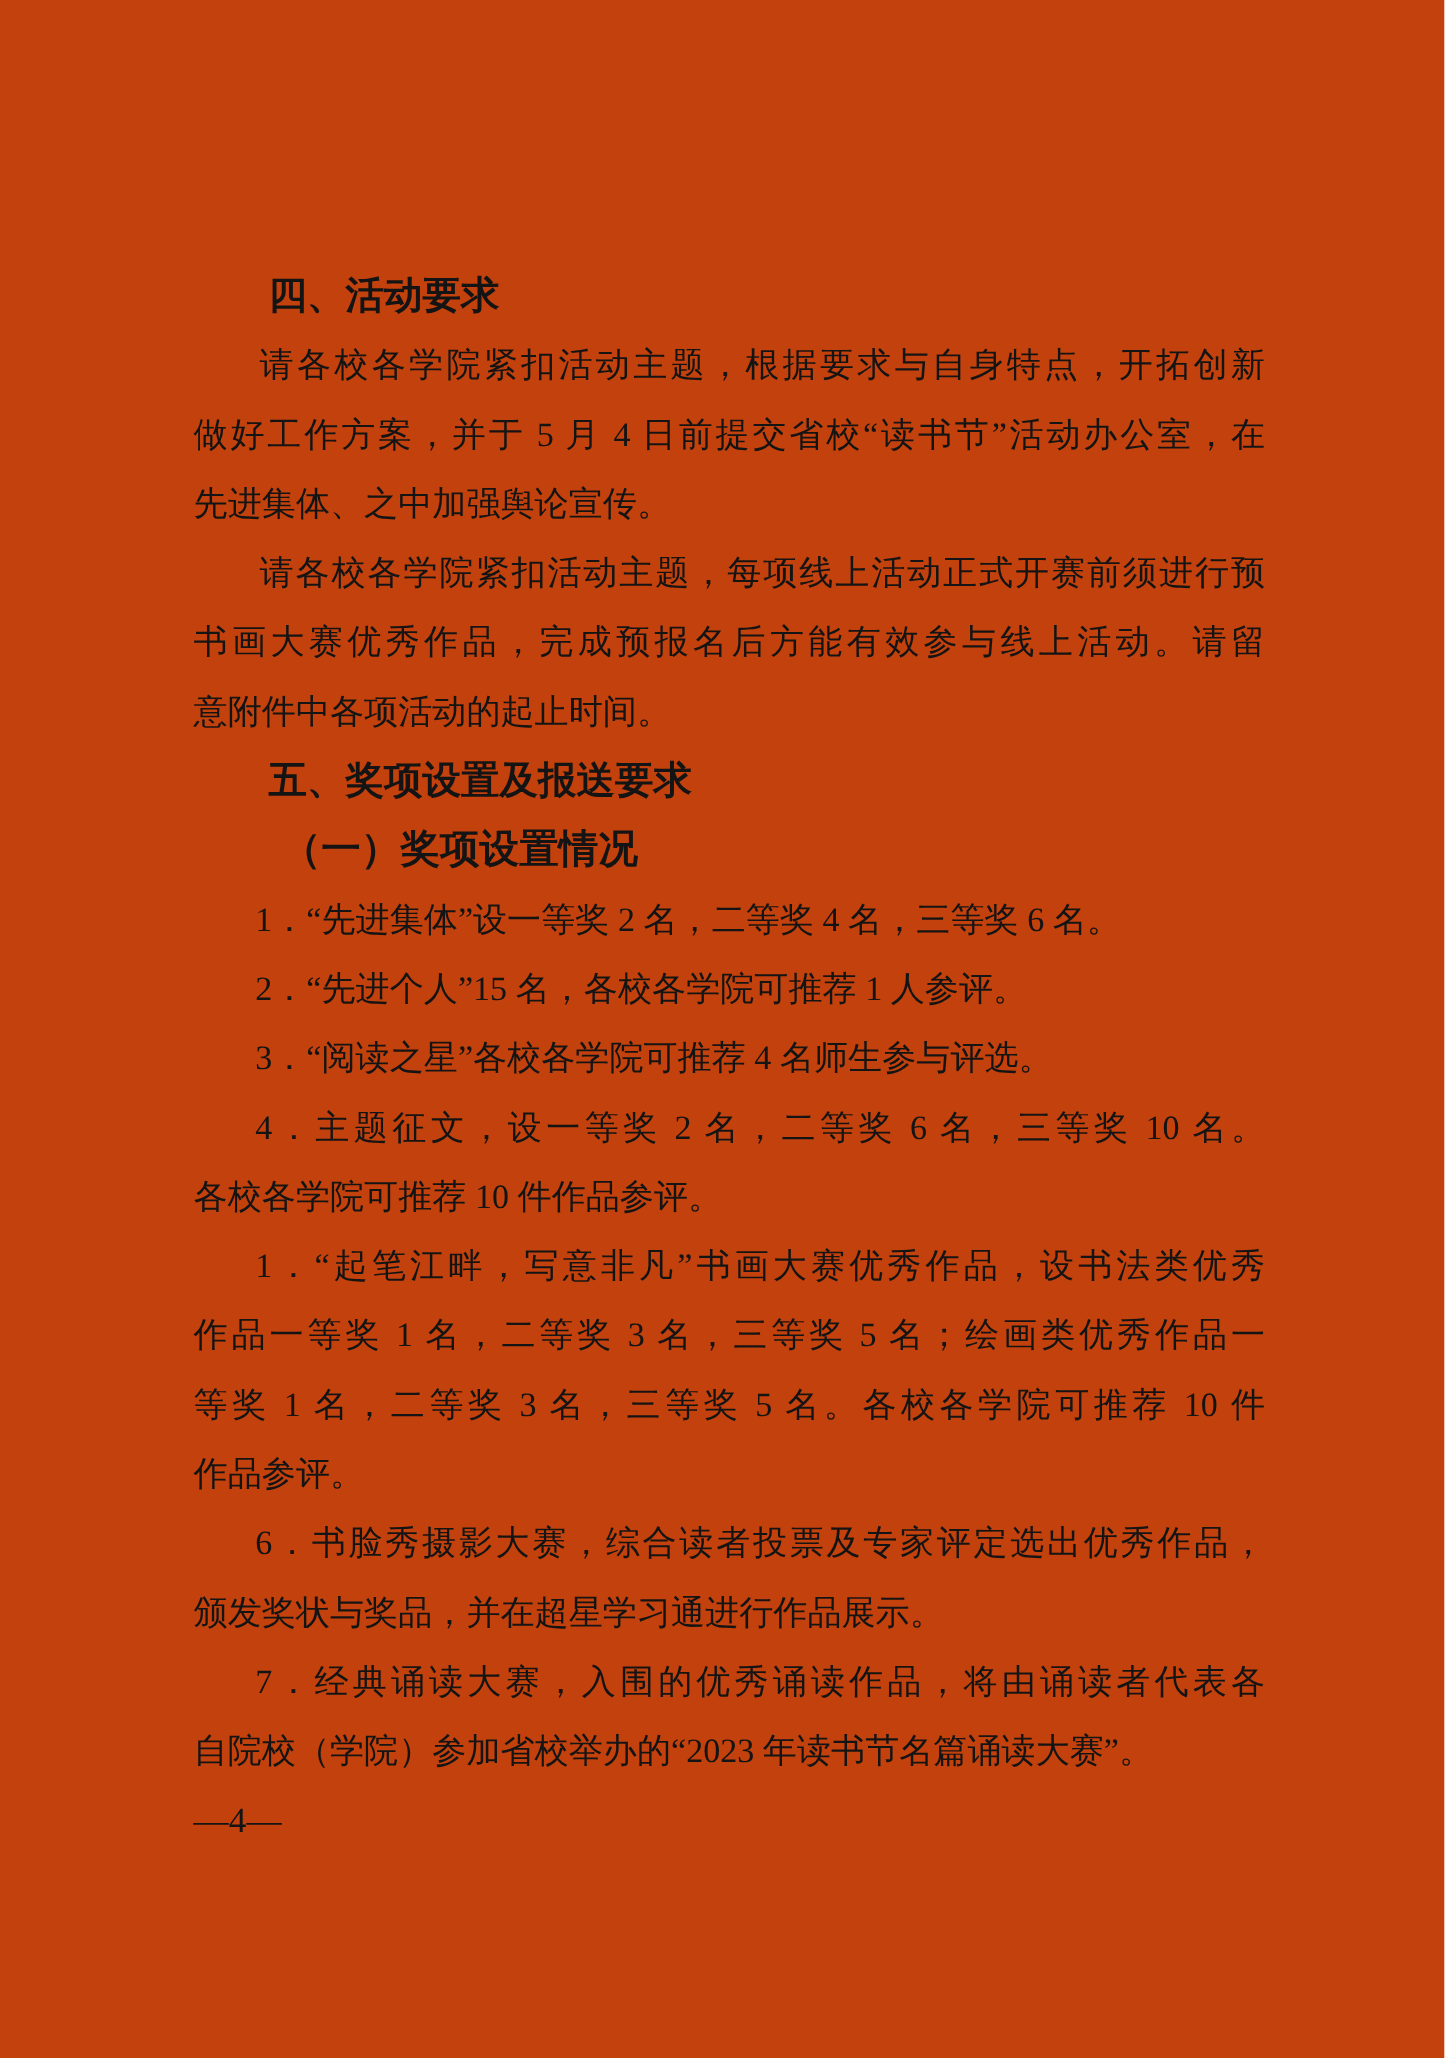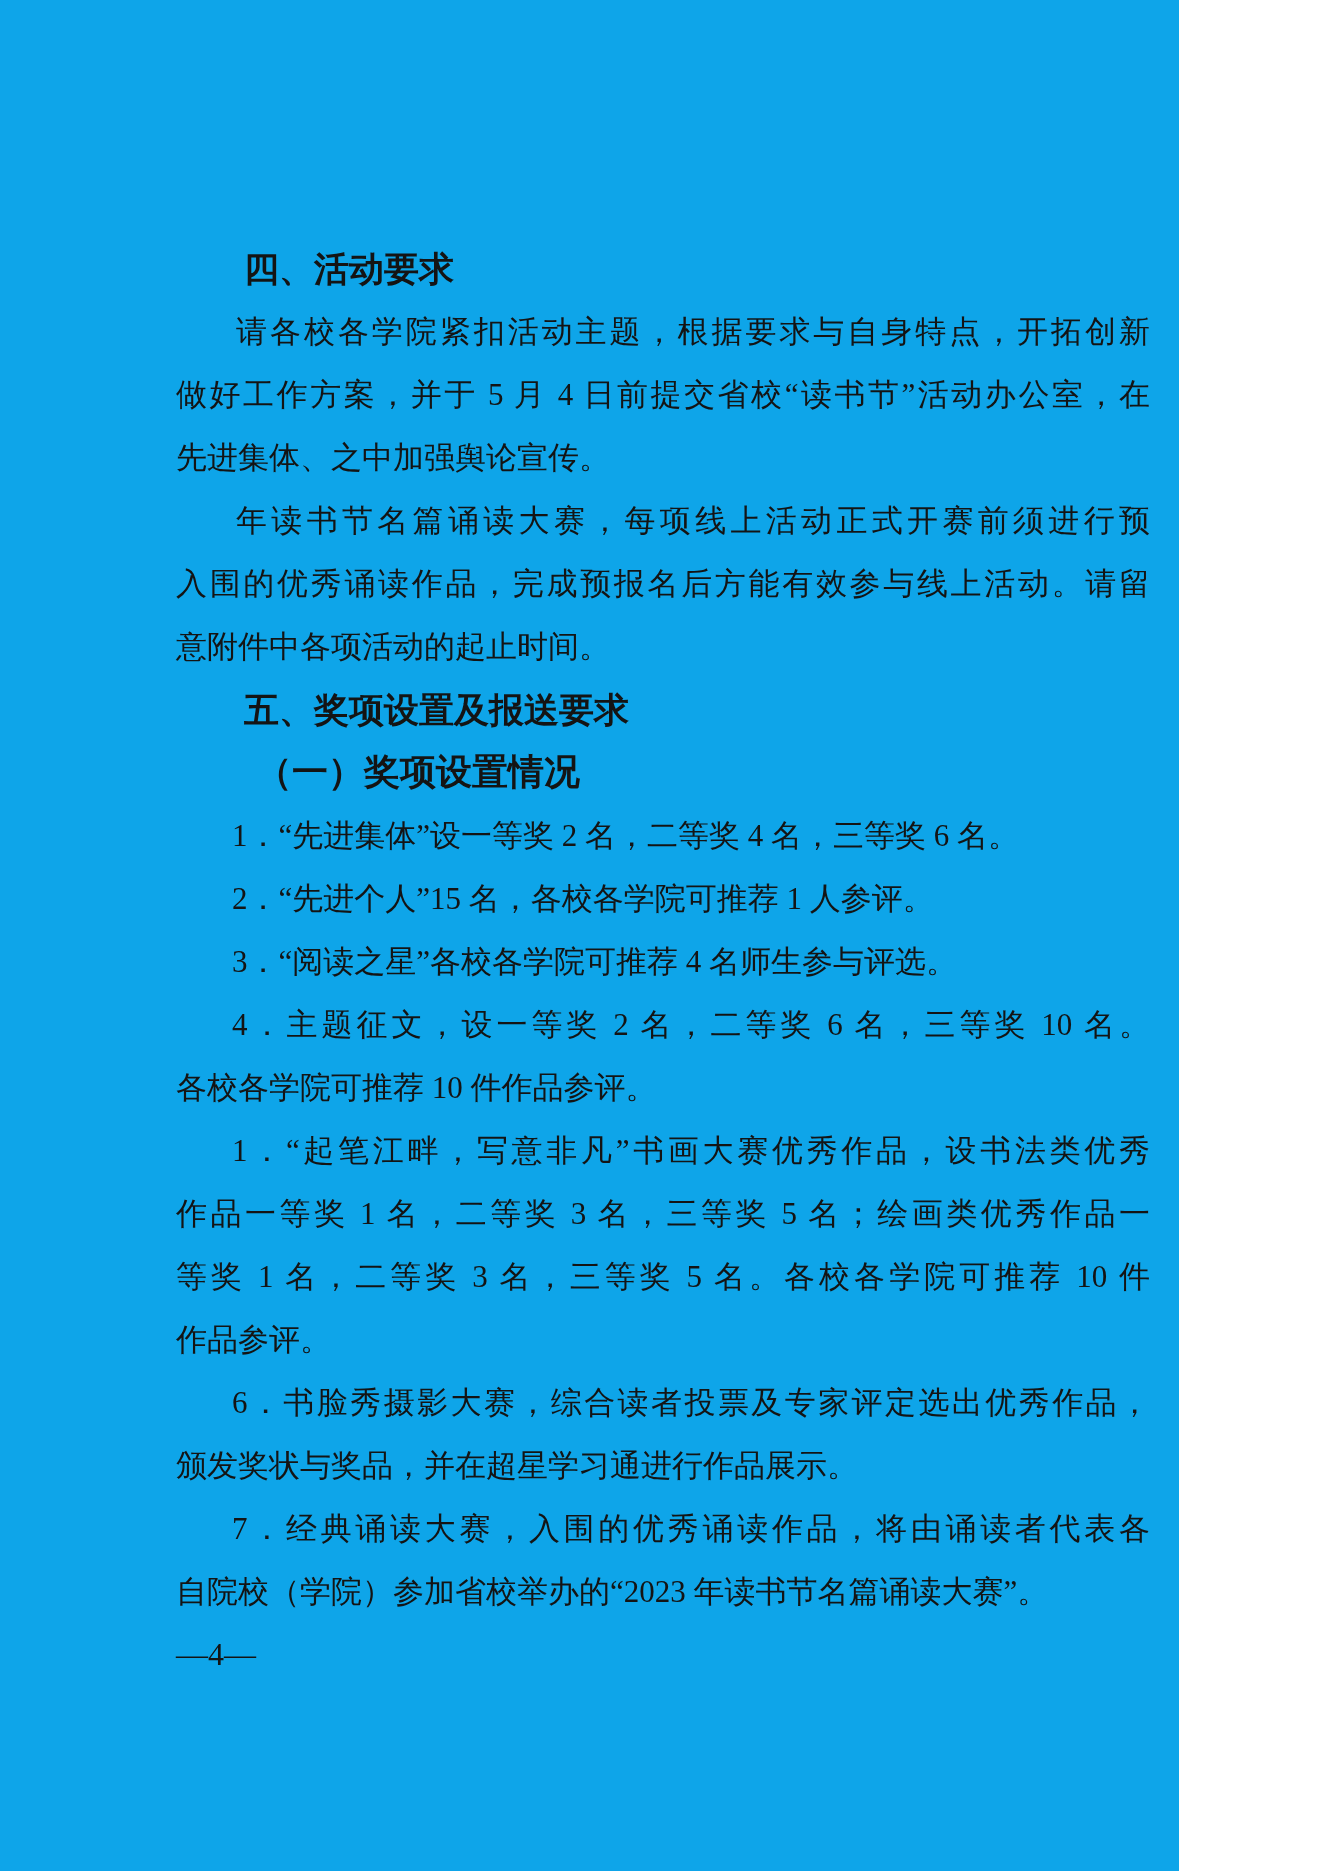--- a/index.html
+++ b/index.html
@@ -6,22 +6,22 @@
   html, body { background: #ffffff; }
   body {
     width: 1323px; height: 1871px;
     position: relative;
     font-family: "Liberation Serif", "DejaVu Serif", serif;
     color: #141414;
     overflow: hidden;
   }
   .page {
     position: absolute; left: 0; top: 0;
-    width: 1179px; height: 1871px;
-    background: #0ea5e9;
+    width: 1313px; height: 1871px;
+    background: #c2410c;
   }
   .content {
     position: absolute;
     left: 176px; top: 237px;
     width: 974px;
   }
   .line {
     height: 63px;
     line-height: 63px;
     white-space: pre;
@@ -59,22 +59,22 @@
 
 <div class="page">
   <div class="content">
 
     <div class="line f-hei ind-h">四、活动要求</div>
 
     <div class="line f-body ind-para just">请各校各学院紧扣活动主题，根据要求与自身特点，开拓创新</div>
     <div class="line f-body just">做好工作方案，并于 5 月 4 日前提交省校“读书节”活动办公室，在</div>
     <div class="line f-body">先进集体、之中加强舆论宣传。</div>
 
-    <div class="line f-body ind-para just">年读书节名篇诵读大赛，每项线上活动正式开赛前须进行预</div>
-    <div class="line f-body just">入围的优秀诵读作品，完成预报名后方能有效参与线上活动。请留</div>
+    <div class="line f-body ind-para just">请各校各学院紧扣活动主题，每项线上活动正式开赛前须进行预</div>
+    <div class="line f-body just">书画大赛优秀作品，完成预报名后方能有效参与线上活动。请留</div>
     <div class="line f-body">意附件中各项活动的起止时间。</div>
 
     <div class="line f-hei ind-h">五、奖项设置及报送要求</div>
     <div class="line f-kai ind-sub">（一）奖项设置情况</div>
 
     <div class="line f-body ind-item">1．“先进集体”设一等奖 2 名，二等奖 4 名，三等奖 6 名。</div>
 
     <div class="line f-body ind-item">2．“先进个人”15 名，各校各学院可推荐 1 人参评。</div>
 
     <div class="line f-body ind-item">3．“阅读之星”各校各学院可推荐 4 名师生参与评选。</div>

